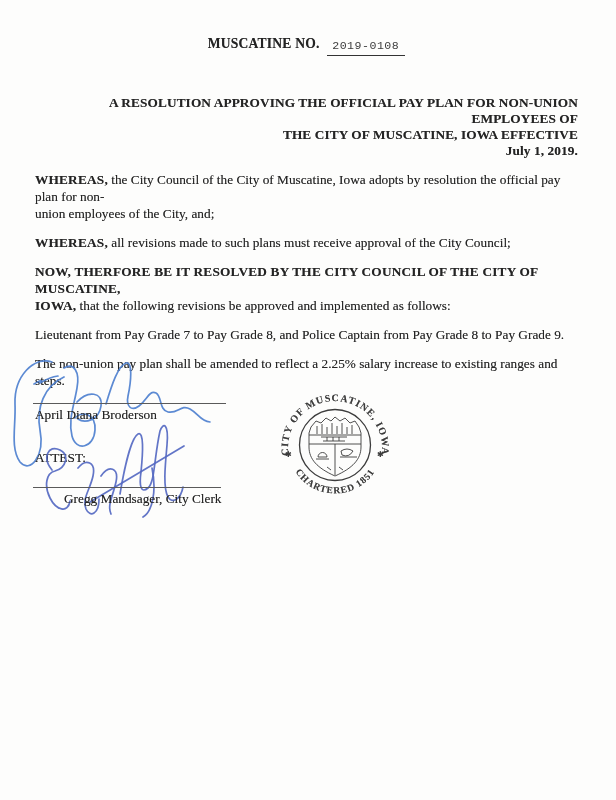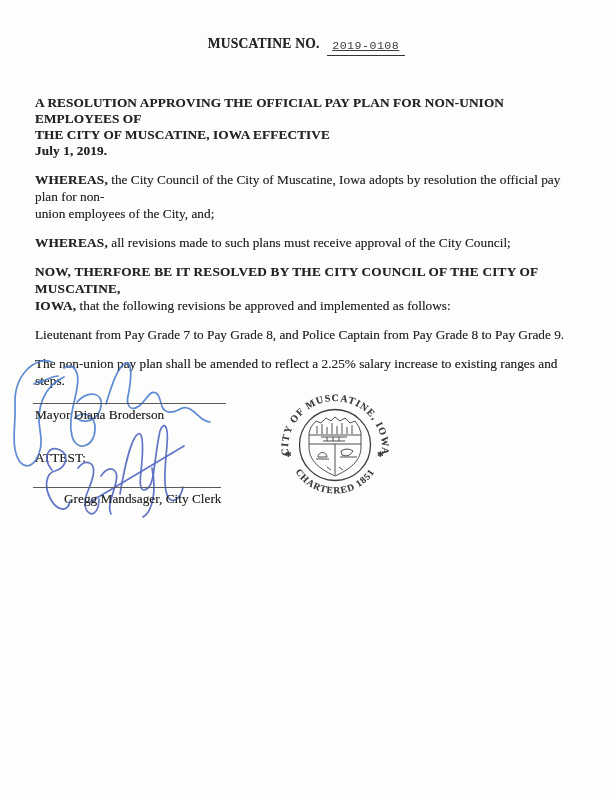--- a/index.html
+++ b/index.html
@@ -13,23 +13,23 @@
     padding:35px 38px 0 35px;
     font-family:"Liberation Serif","DejaVu Serif",serif;
     font-size:13.3px; line-height:17px; color:var(--ink);
     text-shadow:0 0 .5px rgba(40,40,40,.45);
   }
   .res-no{ text-align:center; font-weight:bold; font-size:13.6px; letter-spacing:.2px;}
   .res-num{
     display:inline-block; font-family:"Liberation Mono","DejaVu Sans Mono",monospace;
     font-weight:normal; font-size:11.6px; color:#3d3d3d; letter-spacing:.5px;
     border-bottom:1px solid #333; padding:0 6px 1px 5px; margin-left:4px;
-    position:relative; top:1px; text-shadow:none;text-decoration:underline;
+    position:relative; top:1px; text-shadow:none;
   }
-  .title{ margin-top:40px; text-align:left; font-weight:bold; line-height:16px; letter-spacing:.1px;}
+  .title{ margin-top:40px; text-align:right; font-weight:bold; line-height:16px; letter-spacing:.1px;}
   .para{ margin:12px 0 0 0; }
   .para .ln{ display:block; }
   b{ letter-spacing:.2px;margin-top:36px; }
   .abs{ position:absolute; }
   .adoption{ left:35px; top:347px; width:545px; }
   .pre{ white-space:pre-wrap; }
   .sigline{ height:0; border-bottom:1px solid var(--line); }
   .mayor-line{ left:33px; top:403px; width:193px; }
   .clerk-line{ left:33px; top:487px; width:188px; }
   .mayor-name{ left:35px; top:406px; }
@@ -86,21 +86,21 @@
 
 
   <svg class="abs sig sig-mayor" style="left:6px; top:346px;" width="215" height="136" viewBox="0 0 215 136" aria-hidden="true">
     <path d="M46 16 C28 10, 8 30, 9 58 C10 80, 4 102, 14 116 C24 128, 39 110, 34 84 C30 62, 38 40, 58 31"></path>
     <path d="M28 38 Q38 32 34 37 Q44 31 52 30"></path>
     <path d="M58 22 C68 16, 74 26, 71 42 C68 60, 62 74, 66 90 C70 106, 88 102, 89 84 C90 68, 76 64, 69 72 M71 56 C82 44, 97 46, 95 60 C93 74, 79 78, 72 73"></path>
     <path d="M100 58 C106 38, 112 20, 120 17 C127 15, 125 36, 122 50 C120 60, 125 66, 133 60 C141 54, 143 44, 150 47 C156 50, 153 64, 162 66 C172 68, 175 58, 184 63 C193 68, 194 75, 204 76"></path>
   </svg>
 
   <div class="abs sigline mayor-line"></div>
-  <div class="abs mayor-name">Mayor Diana Broderson</div>
+  <div class="abs mayor-name">April Diana Broderson</div>
 
   <div class="abs attest">ATTEST:</div>
 
   <svg class="abs sig sig-clerk" style="left:28px; top:418px;" width="192" height="106" viewBox="0 0 192 106" aria-hidden="true">
     <path d="M24 52 C14 40, 20 26, 32 32 C42 37, 38 50, 27 53 C18 55, 16 68, 22 80 C28 92, 40 96, 42 83"></path>
     <path d="M50 50 C58 40, 68 44, 65 58 C62 72, 54 80, 58 91 C62 100, 71 96, 71 81 M73 58 C81 46, 91 50, 88 64 C85 78, 79 87, 83 96"></path>
     <path d="M92 76 C96 52, 103 20, 110 16 C116 13, 115 34, 113 54 C111 68, 113 76, 120 70 C127 64, 126 40, 132 13 C135 4, 141 5, 139 27 C137 49, 135 70, 140 79 C145 87, 153 80, 155 69"></path>
     <path d="M62 84 L156 28"></path>
     <path d="M124 50 C129 74, 124 94, 115 99"></path>
   </svg>

